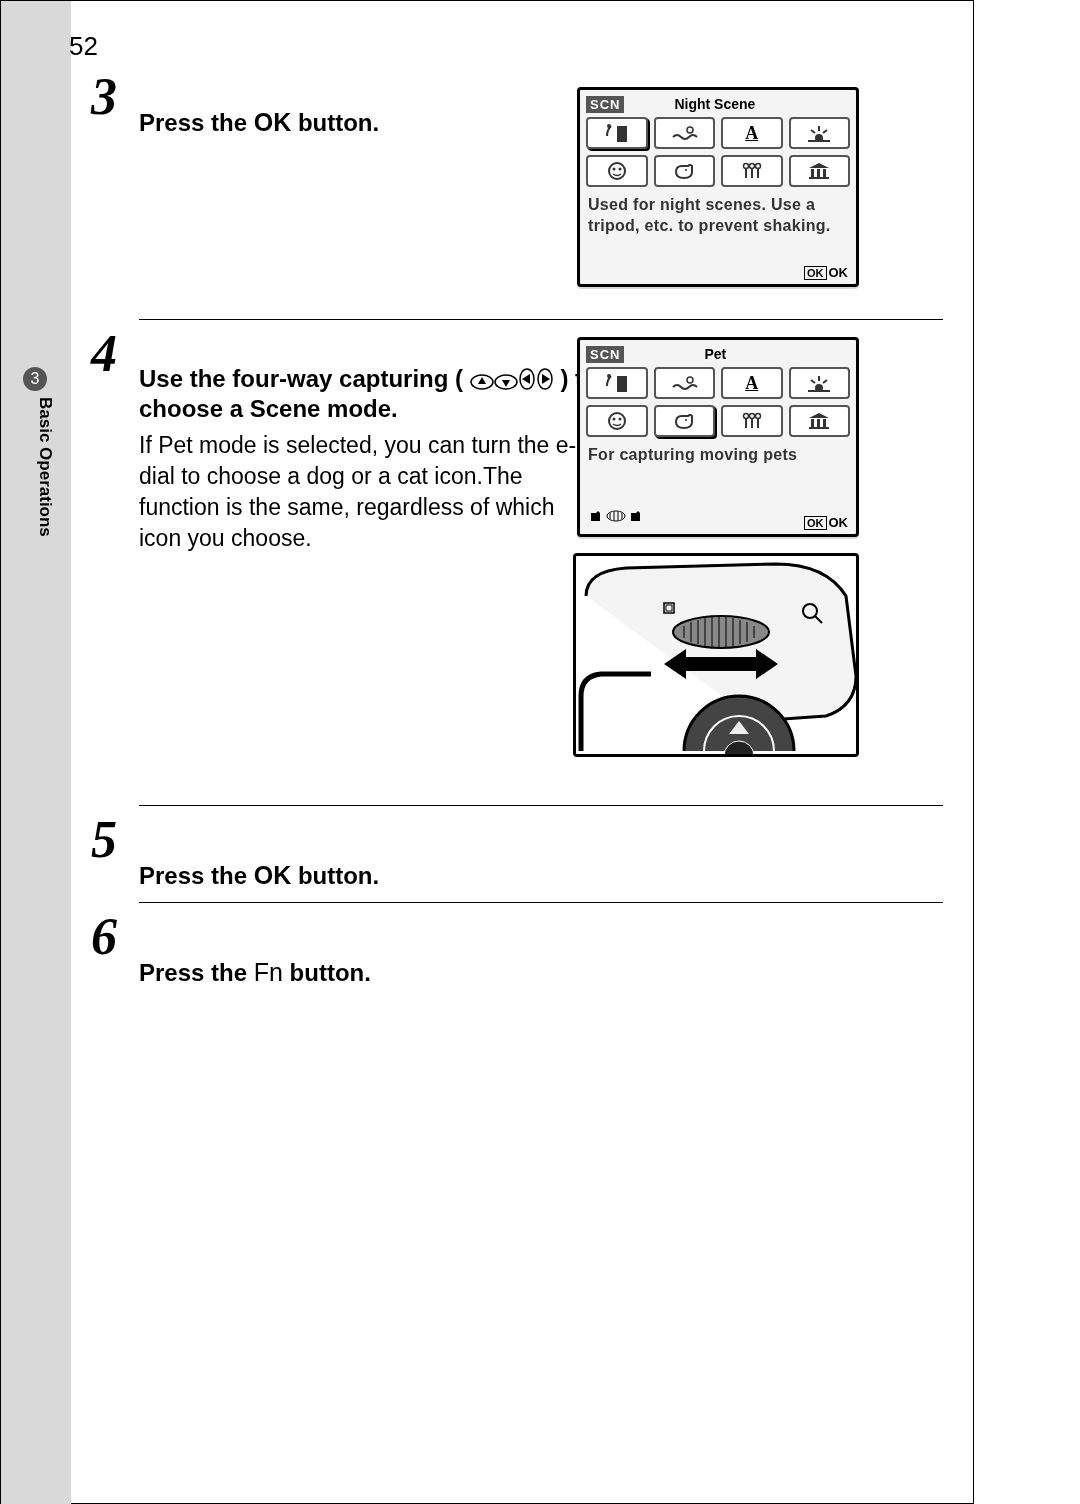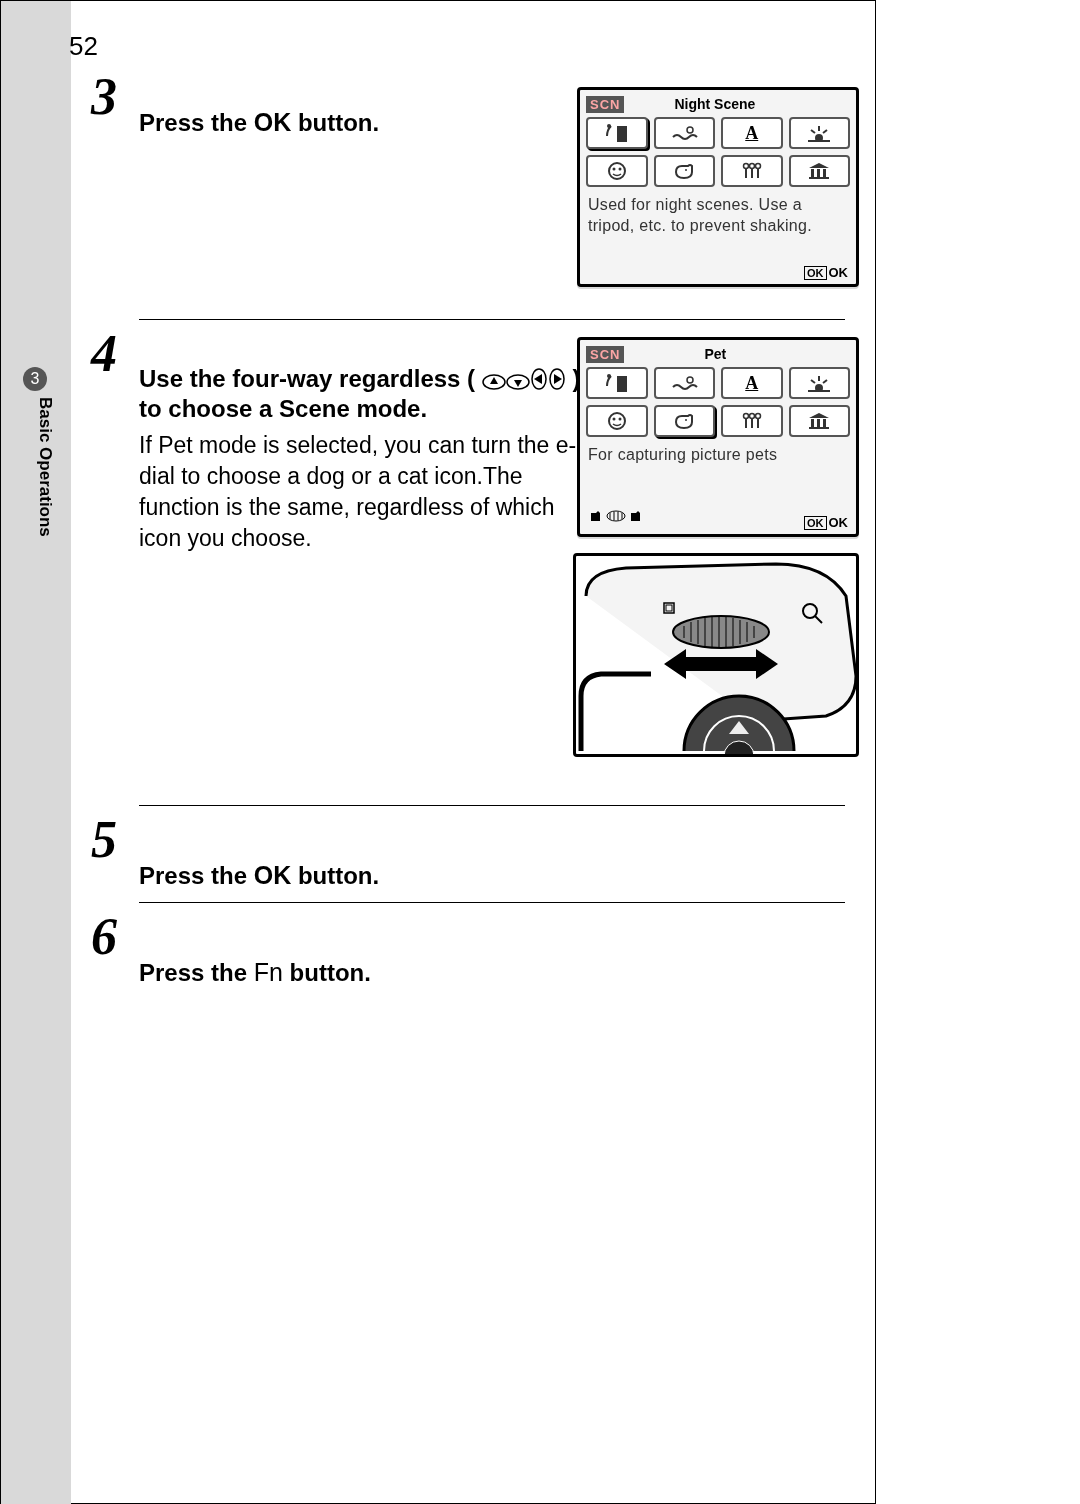--- a/index.html
+++ b/index.html
@@ -9,21 +9,21 @@
     font-family: Helvetica, Arial, sans-serif;
     color: #000;
     width: 1080px;
     height: 1504px;
     position: relative;
     overflow: hidden;
   }
   .outer {
     position: absolute;
     left: 0; top: 0;
-    width: 876px; height: 1504px;
+    width: 974px; height: 1504px;
     border: 1px solid #000;
   }
   .sidebar {
     position: absolute;
     left: 0; top: 0;
     width: 70px; height: 1504px;
     background: #d9d9d9;
   }
   .pagenum {
     position: absolute;
@@ -106,42 +106,42 @@
   }
   .lcd.lcd-night { left: 576px; top: 86px; height: 200px; }
   .lcd.lcd-pet   { left: 576px; top: 336px; height: 200px; }
   .lcd-title {
     display: flex;
     font-size: 14px;
     font-weight: bold;
     margin-bottom: 4px;
     align-items: baseline;
   }
-  .lcd-scn { background:#555;color:#fca5a5;padding:1px 4px;margin-right:50px;letter-spacing:1px;font-size:13px; }
+  .lcd-scn { background:#555;color:#ffffff;padding:1px 4px;margin-right:50px;letter-spacing:1px;font-size:13px; }
   .lcd-grid {
     display: grid;
     grid-template-columns: repeat(4, 1fr);
     gap: 6px;
     margin-bottom: 6px;
   }
   .mode {
     height: 32px;
     border: 2px solid #555;
     border-radius: 4px;
     background: #fff;
     display:flex;align-items:center;justify-content:center;
     font-size:18px;
   }
   .mode.sel {
     box-shadow: 1px 1px 0 #000, 2px 2px 0 #000;
     background: #fff;
   }
   .lcd-desc {
     font-size: 16px;
-    font-weight: normal;
+    font-weight: bold;
     color: #333;
     line-height: 1.3;
     padding: 2px 2px 0 2px;
     letter-spacing: 0.3px;
   }
   .lcd-foot {
     position:absolute;
     right:8px; bottom:4px;
     font-size:13px;
     font-weight:bold;
@@ -200,21 +200,21 @@
     </div>
 
     <div style="height:165px;"></div>
     <div class="hr hr-short"></div>
 
     <div class="step">
       <div class="step-num">4</div>
       <div class="row" style="flex:1;">
         <div class="text-col">
           <div class="step-head">
-            <span>Use the four-way regardless (</span><span class="dir-icons">
+            <span>Use the four-way capturing (</span><span class="dir-icons">
               <svg width="24" height="16">
                   <ellipse cx="12" cy="8" rx="11" ry="7" fill="none" stroke="#000" stroke-width="1.5"></ellipse>
                   <polygon points="12,3 8,10 16,10" fill="#000"></polygon>
                 </svg><svg width="24" height="16">
                   <ellipse cx="12" cy="8" rx="11" ry="7" fill="none" stroke="#000" stroke-width="1.5"></ellipse>
                   <polygon points="12,13 8,6 16,6" fill="#000"></polygon>
                 </svg><svg width="18" height="22">
                   <ellipse cx="9" cy="11" rx="7" ry="10" fill="none" stroke="#000" stroke-width="1.5"></ellipse>
                   <polygon points="4,11 12,6 12,16" fill="#000"></polygon>
                 </svg><svg width="18" height="22">
@@ -382,21 +382,21 @@
       <div class="mode">
           <svg width="28" height="22">
             <polygon points="14,3 24,8 4,8" fill="#333"></polygon>
             <rect x="6" y="9" width="3" height="8" fill="#333"></rect>
             <rect x="12" y="9" width="3" height="8" fill="#333"></rect>
             <rect x="18" y="9" width="3" height="8" fill="#333"></rect>
             <rect x="4" y="17" width="20" height="2" fill="#333"></rect>
           </svg>
         </div>
     </div>
-    <div class="lcd-desc">For capturing picture pets</div>
+    <div class="lcd-desc">For capturing moving pets</div>
     <div class="lcd-foot-left">
       <svg width="60" height="18">
         <path d="M3 14 L3 6 L8 6 L10 4 L12 6 L12 14 Z" fill="#000"></path>
         <g transform="translate(18,0)">
             <ellipse cx="10" cy="9" rx="9" ry="5" fill="none" stroke="#000" stroke-width="1"></ellipse>
             <line x1="4" y1="6" x2="4" y2="12" stroke="#000"></line>
             <line x1="8" y1="5" x2="8" y2="13" stroke="#000"></line>
             <line x1="12" y1="5" x2="12" y2="13" stroke="#000"></line>
             <line x1="16" y1="6" x2="16" y2="12" stroke="#000"></line>
           </g>

